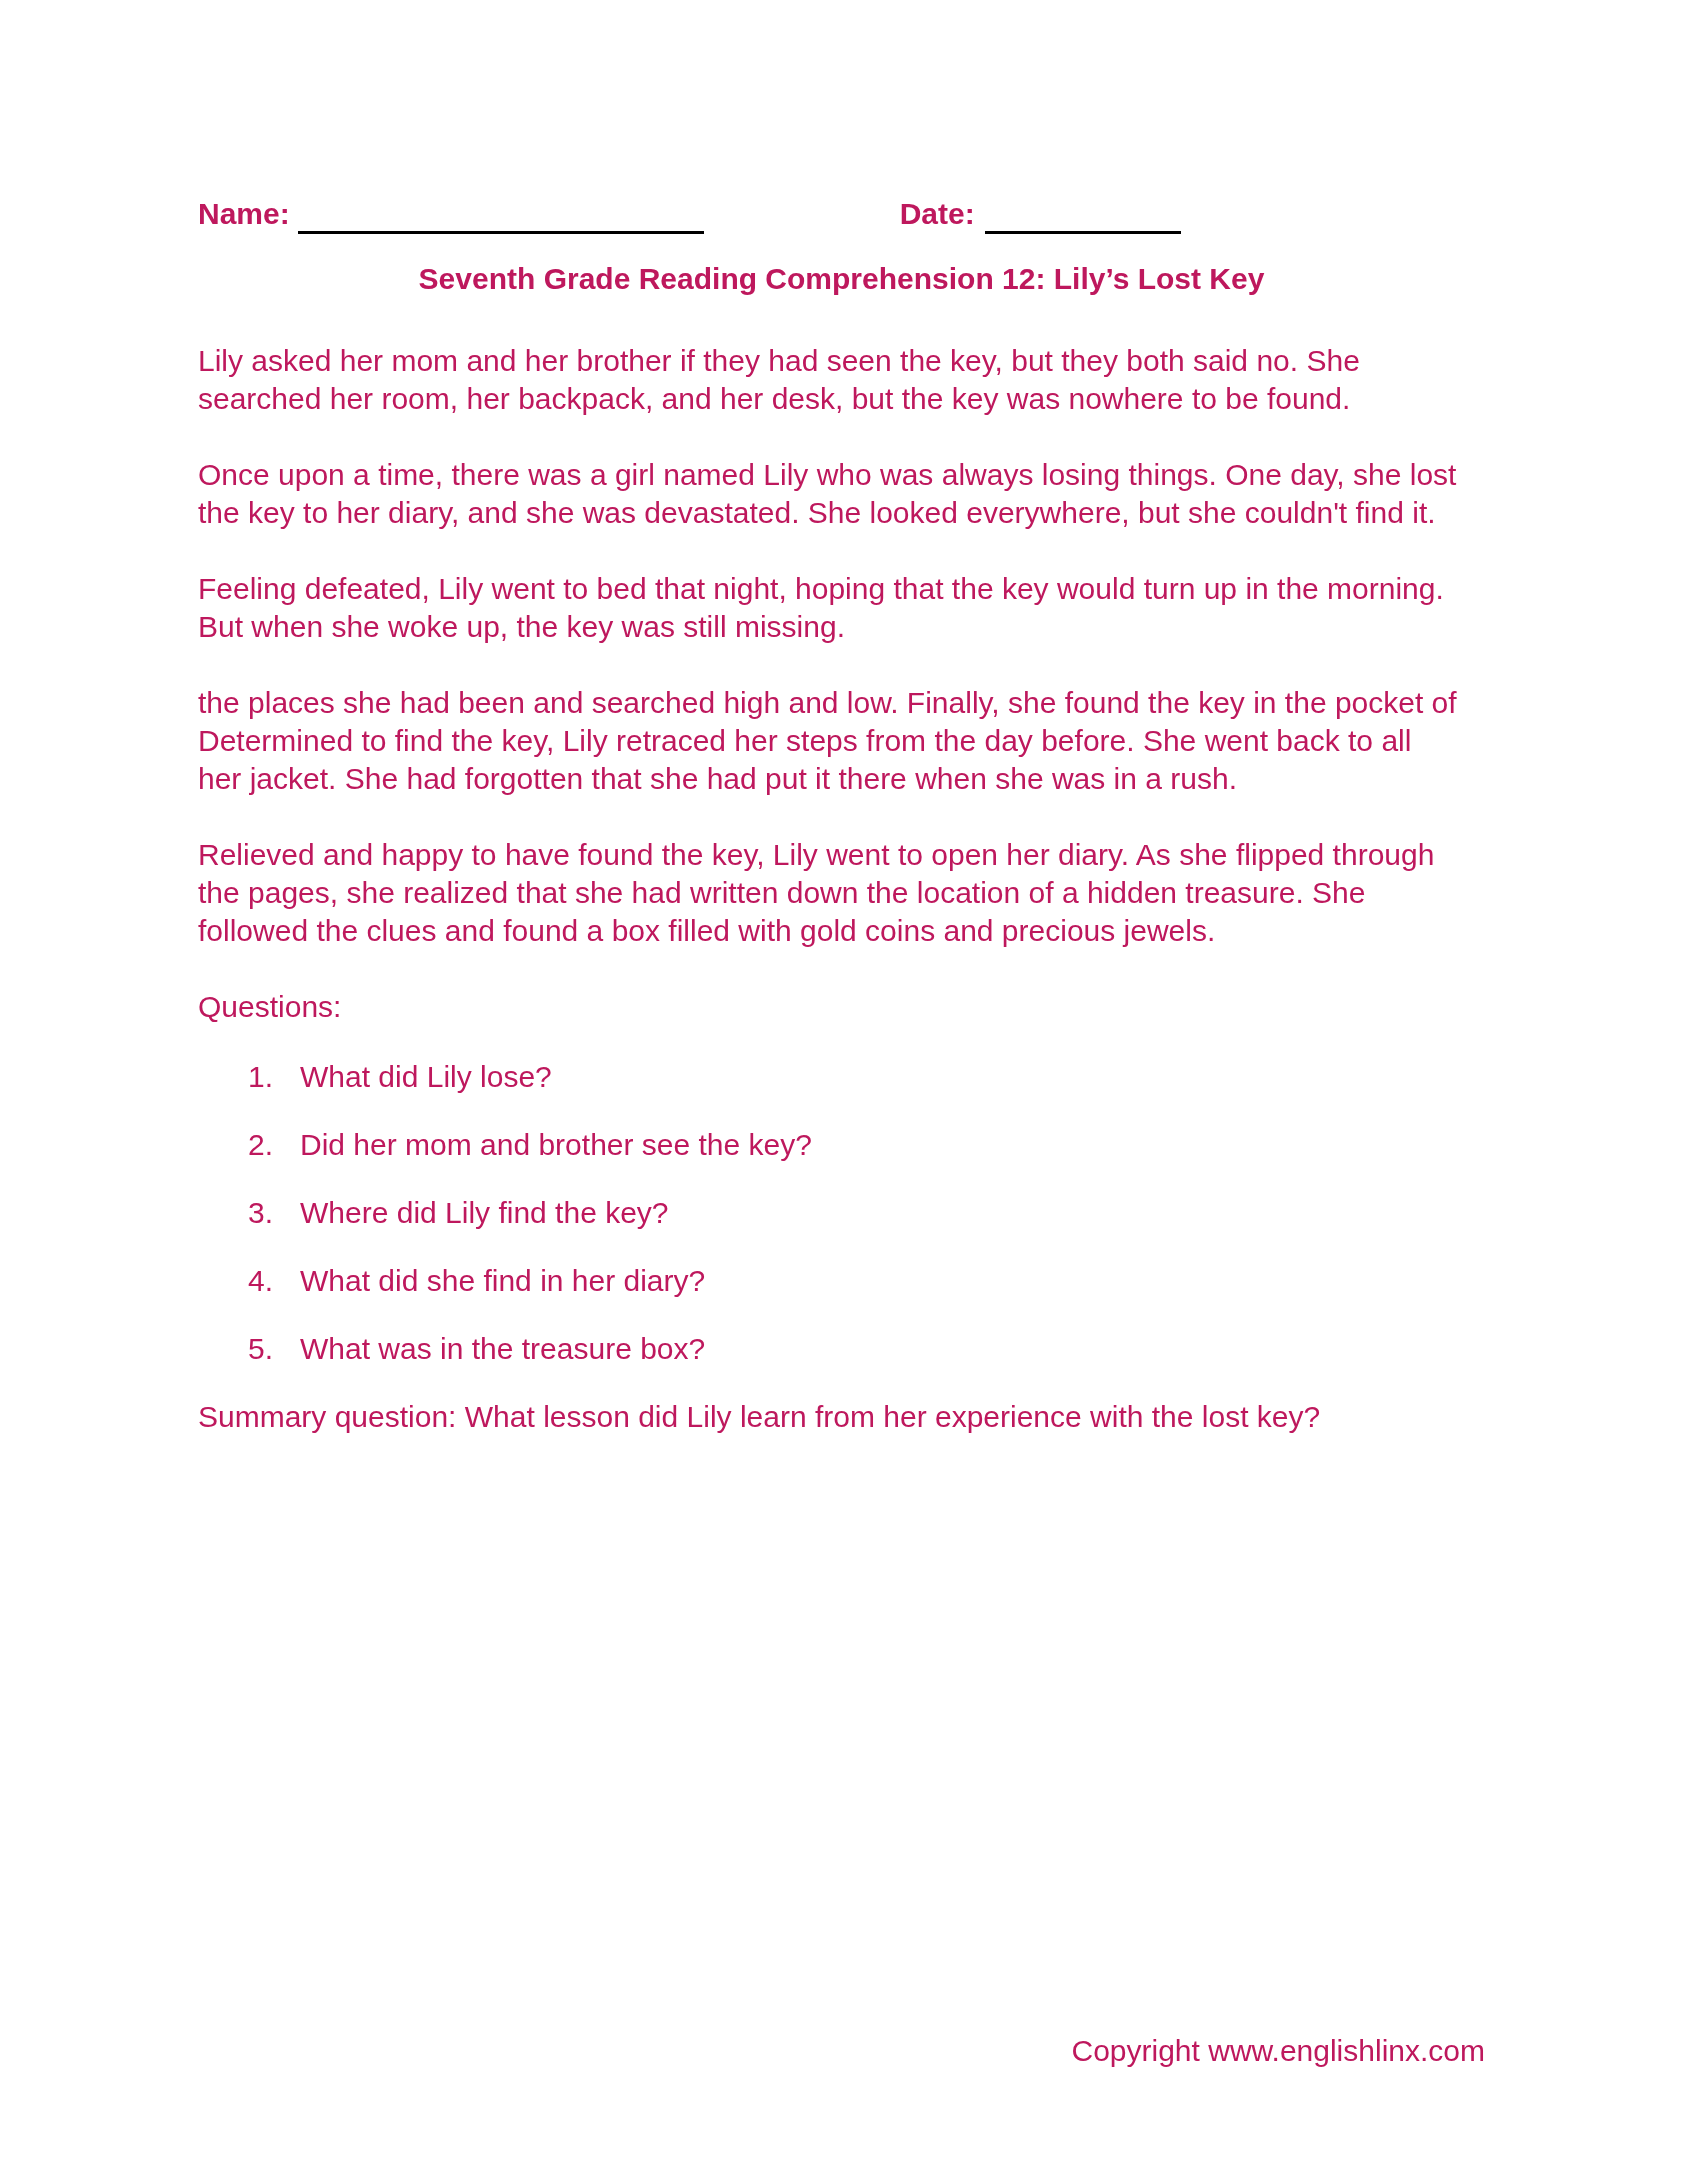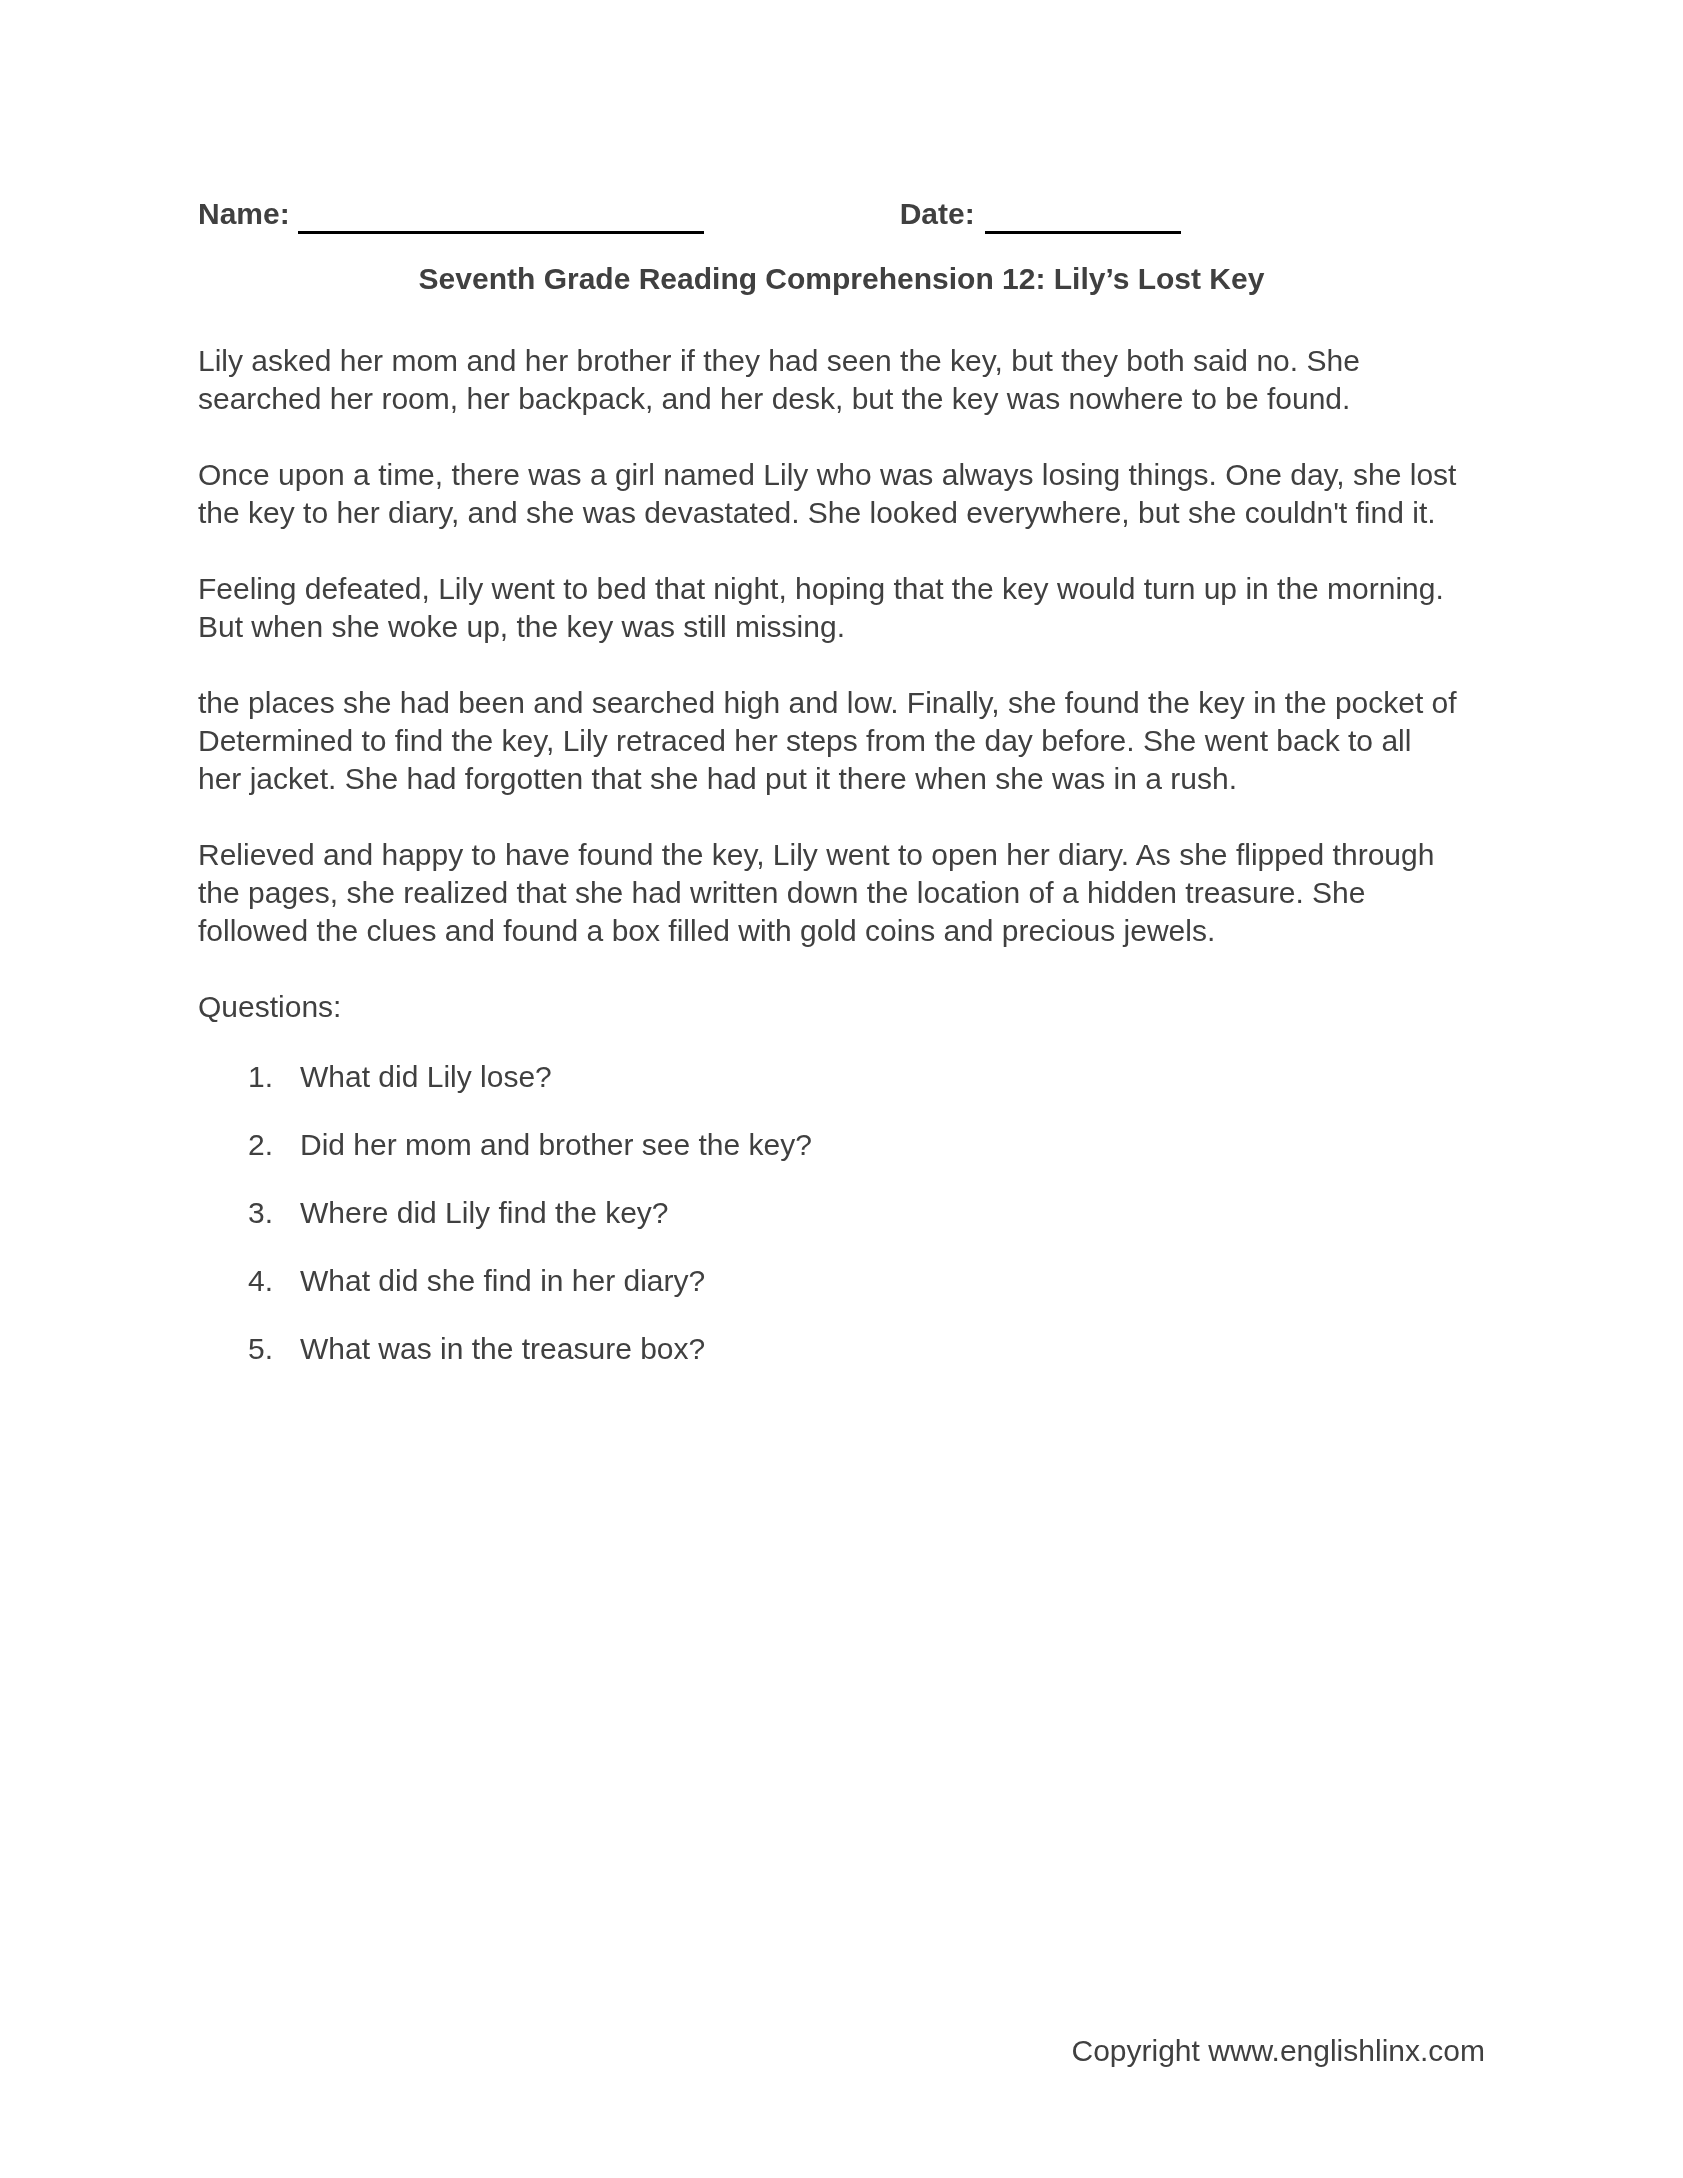--- a/index.html
+++ b/index.html
@@ -5,21 +5,21 @@
   html, body {
     margin: 0;
     padding: 0;
     background: #ffffff;
   }
   .page {
     position: relative;
     width: 1683px;
     height: 2178px;
     background: #ffffff;
-    color: #404040;
+    color: #be185d;
     font-family: "Liberation Sans", sans-serif;
     box-sizing: border-box;
     padding: 192px 198px 0 198px;
     overflow: hidden;
   }
   .header-row {
     display: flex;
     align-items: flex-end;
     font-weight: bold;
     font-size: 30px;
@@ -150,17 +150,18 @@
     <div class="q-item">
       <span class="q-num">4.</span>
       <span class="q-text">What did she find in her diary?</span>
     </div>
     <div class="q-item">
       <span class="q-num">5.</span>
       <span class="q-text">What was in the treasure box?</span>
     </div>
   </div>
 
+  <div class="summary">Summary question: What lesson did Lily learn from her experience with the lost key?</div>
 
   <div class="copyright">Copyright www.englishlinx.com</div>
 
 </div>
 
 
 </body></html>

